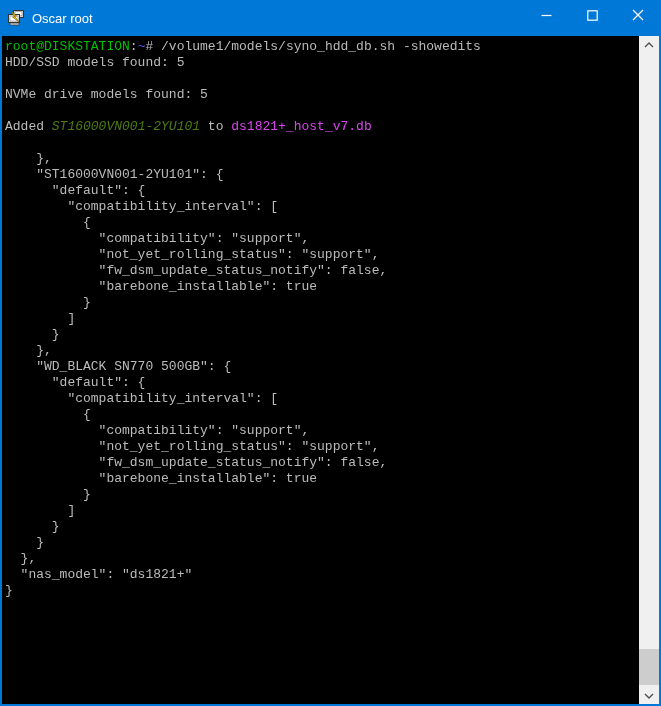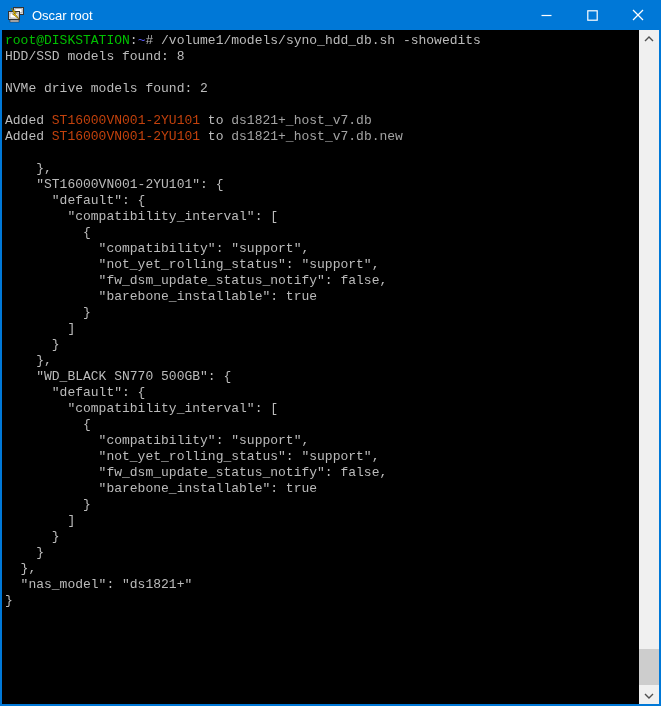--- a/index.html
+++ b/index.html
@@ -9,21 +9,21 @@
     background: #444;
   }
   .window {
     width: 661px; height: 706px;
     background: #0078D7;
     box-sizing: border-box;
     display: flex; flex-direction: column;
   }
   
   .titlebar {
-    height: 30px; flex-shrink: 0;
+    height: 36px; flex-shrink: 0;
     display: flex; align-items: center;
     background: #0078D7;
   }
   .title-icon { width: 17px; height: 16px; margin: 0 7px 0 8px; flex-shrink: 0; }
   .title-text {
     color: #ffffff; font-size: 13px;
     font-family: "Liberation Sans", sans-serif;
     white-space: nowrap;
   }
   .controls { display: flex; margin-left: auto; height: 100%; }
@@ -41,22 +41,22 @@
   .screen {
     flex: 1; background: #000000; overflow: hidden;
     padding: 3px 0 0 3px;
     font-family: "Liberation Mono", "DejaVu Sans Mono", monospace;
     font-size: 13px; line-height: 16px;
   }
   .term-line { white-space: pre; height: 16px; }
   .c-fg     { color: #BBBBBB; }
   .c-green  { color: #00C000; text-align: center; }
   .c-blue   { color: #5C5CFF; }
-  .c-yellow { color: #c2410c; }
-  .c-cyan   { color: #a3a3a3; }
+  .c-yellow { color: #4d7c0f; font-style: italic; }
+  .c-cyan   { color: #d946ef; }
   
   .scrollbar {
     width: 20px; background: #F0F0F0;
     display: flex; flex-direction: column; flex-shrink: 0;
   }
   .sb-arrow {
     height: 17px; flex-shrink: 0;
     display: flex; align-items: center; justify-content: center;
   }
   .sb-track { flex: 1; position: relative; }
@@ -100,26 +100,25 @@
             <line x1="1" y1="1" x2="11" y2="11" stroke="#ffffff" stroke-width="1.2"></line>
             <line x1="11" y1="1" x2="1" y2="11" stroke="#ffffff" stroke-width="1.2"></line>
           </svg>
       </div>
     </div>
   </div>
 
   <div class="window-body">
     <div class="screen">
         <div class="term-line"><span class="c-green">root@DISKSTATION</span><span class="c-fg">:</span><span class="c-blue">~</span><span class="c-fg"># /volume1/models/syno_hdd_db.sh -showedits</span></div>
-        <div class="term-line"><span class="c-fg">HDD/SSD models found: 8</span></div>
+        <div class="term-line"><span class="c-fg">HDD/SSD models found: 5</span></div>
         <div class="term-line">&nbsp;</div>
-        <div class="term-line"><span class="c-fg">NVMe drive models found: 2</span></div>
+        <div class="term-line"><span class="c-fg">NVMe drive models found: 5</span></div>
         <div class="term-line">&nbsp;</div>
         <div class="term-line"><span class="c-fg">Added </span><span class="c-yellow">ST16000VN001-2YU101</span><span class="c-fg"> to </span><span class="c-cyan">ds1821+_host_v7.db</span></div>
-        <div class="term-line"><span class="c-fg">Added </span><span class="c-yellow">ST16000VN001-2YU101</span><span class="c-fg"> to </span><span class="c-cyan">ds1821+_host_v7.db.new</span></div>
         <div class="term-line">&nbsp;</div>
         <div class="term-line"><span class="c-fg">    },</span></div>
         <div class="term-line"><span class="c-fg">    "ST16000VN001-2YU101": {</span></div>
         <div class="term-line"><span class="c-fg">      "default": {</span></div>
         <div class="term-line"><span class="c-fg">        "compatibility_interval": [</span></div>
         <div class="term-line"><span class="c-fg">          {</span></div>
         <div class="term-line"><span class="c-fg">            "compatibility": "support",</span></div>
         <div class="term-line"><span class="c-fg">            "not_yet_rolling_status": "support",</span></div>
         <div class="term-line"><span class="c-fg">            "fw_dsm_update_status_notify": false,</span></div>
         <div class="term-line"><span class="c-fg">            "barebone_installable": true</span></div>

